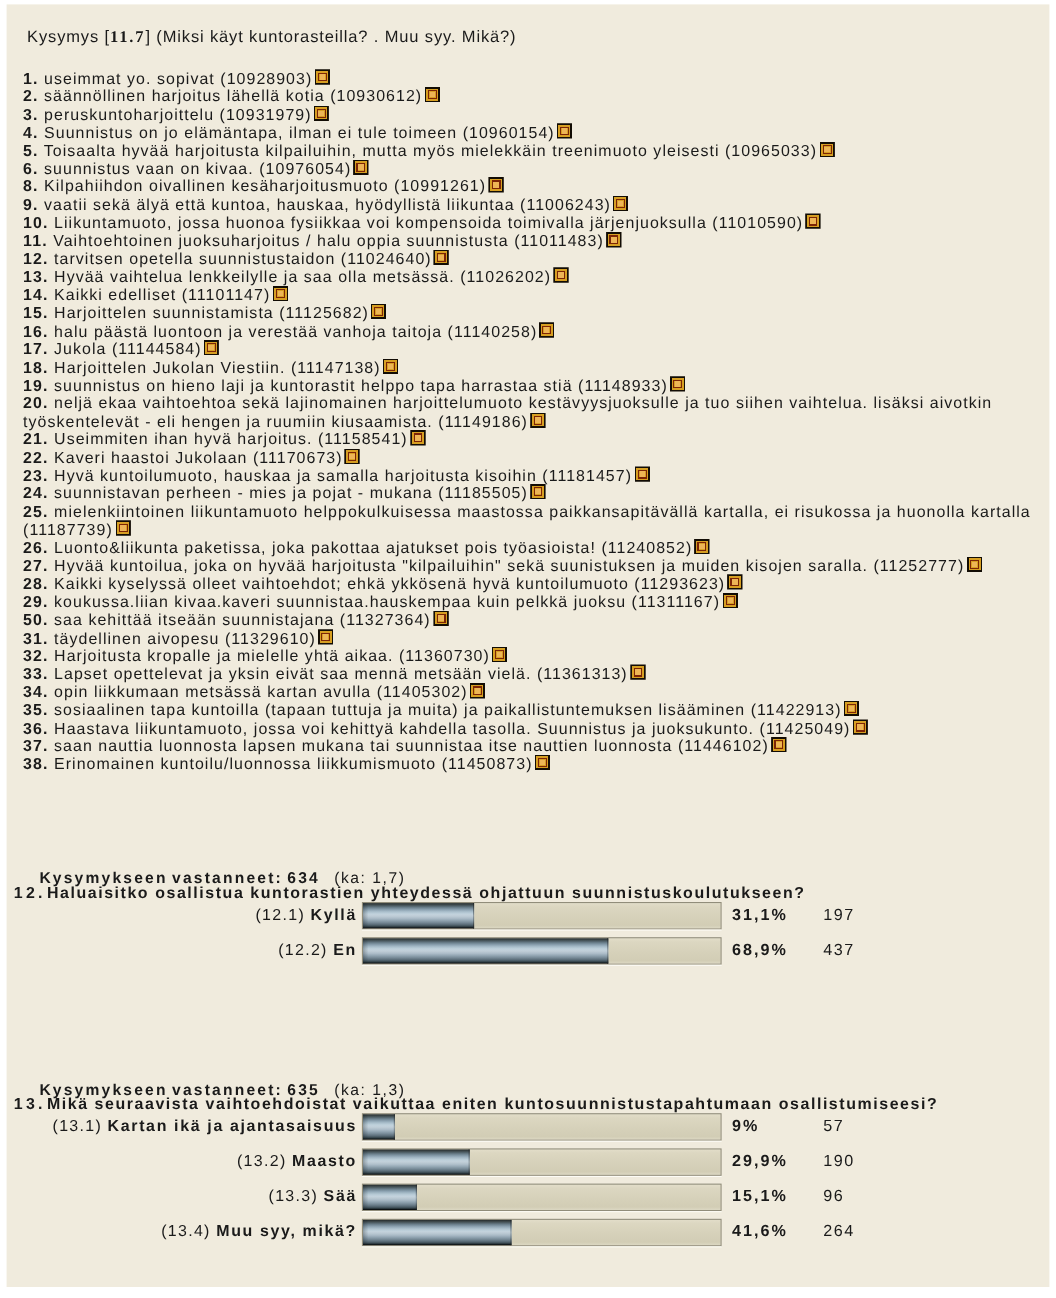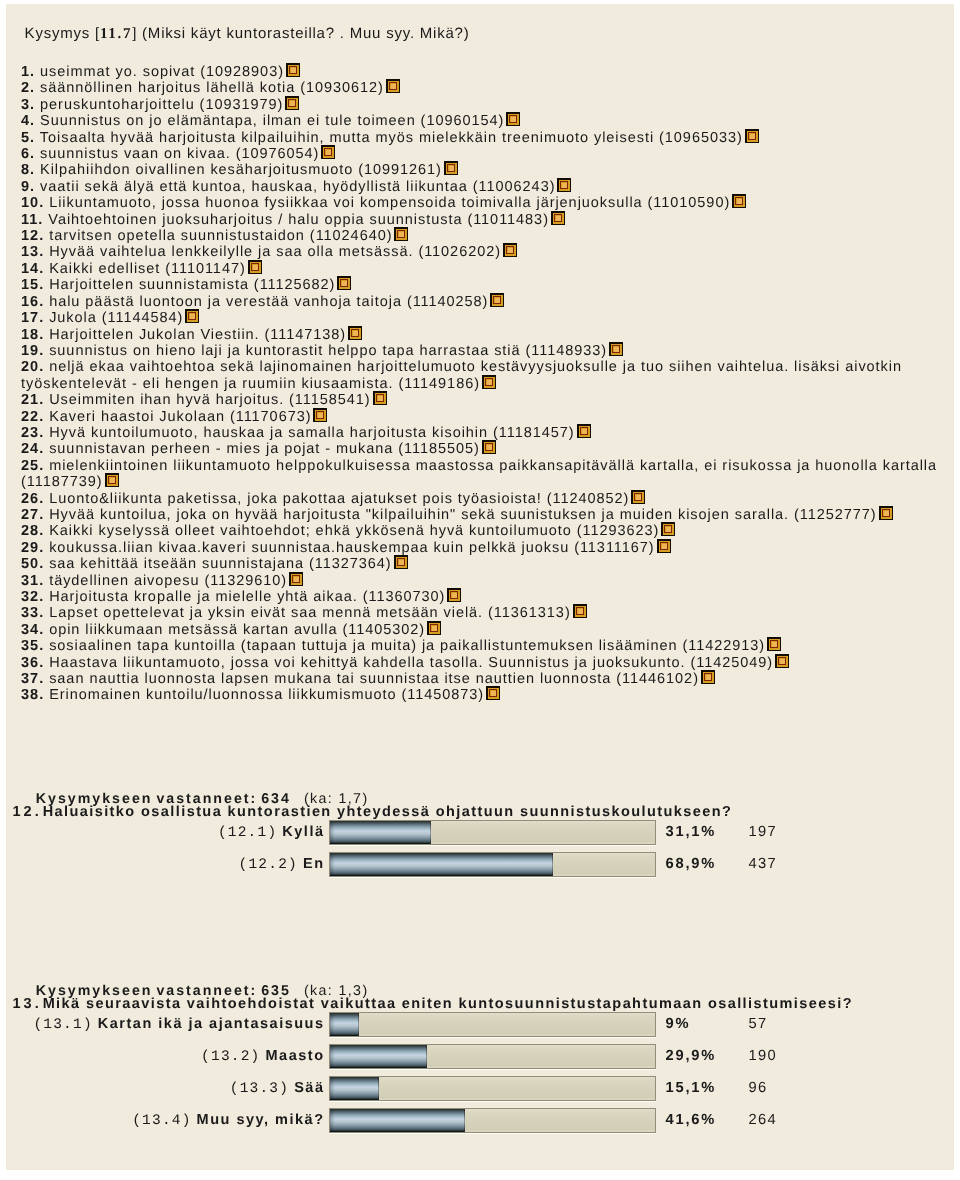--- a/index.html
+++ b/index.html
@@ -31,21 +31,21 @@
 .cq{position:absolute;left:6.5px;font-size:14.5px;line-height:16px;font-weight:bold;
   letter-spacing:1.42px;white-space:nowrap;margin-top:40px;}
 .cq .cqnum{letter-spacing:3.0px;}
 .cq .gapsp{display:inline-block;width:0px;margin-left:-4.5px;}
 .cresp{position:absolute;left:29.8px;font-size:14.2px;line-height:16px;letter-spacing:2.0px;
   word-spacing:-2px;font-weight:bold;white-space:nowrap;}
 .cresp .ka{font-weight:normal;letter-spacing:1.4px;word-spacing:0px;margin-left:13px;margin-top:20px;}
 .brow{position:absolute;height:26px;left:0;width:948px;}
 .blabel{position:absolute;right:629.5px;top:8px;font-size:14.5px;line-height:16px;
   white-space:nowrap;letter-spacing:1.2px;text-align:right;}
-.blabel .bl-num{letter-spacing:1.2px;font-family:Liberation Mono, monospace;}
+.blabel .bl-num{letter-spacing:1.2px;}
 .blabel .bl-cat{font-weight:bold;letter-spacing:1.5px;margin-left:5px;}
 .track{position:absolute;left:322.5px;top:3.8px;width:327px;height:25px;
   box-sizing:border-box;border:1px solid #918d7a;
   background:linear-gradient(to bottom,#e2ddc9 0%,#dcd7c1 14%,#d6d1ba 55%,#d2cdb5 88%,#dcd8c3 100%);}
 .track::after{content:"";position:absolute;left:-1px;right:-1px;bottom:-2px;height:1px;background:#fdfcf6;}
 .fill{position:absolute;left:0;top:0;height:100%;
   background:linear-gradient(to bottom,
      #232a2c 0%, #384244 5%, #4e5e65 11%,
      #6c818e 18%, #8ca2b1 26%, #a6bbc8 33%,
      #bacdd8 40%, #c3d2dc 46%, #bdcbd5 52%,

